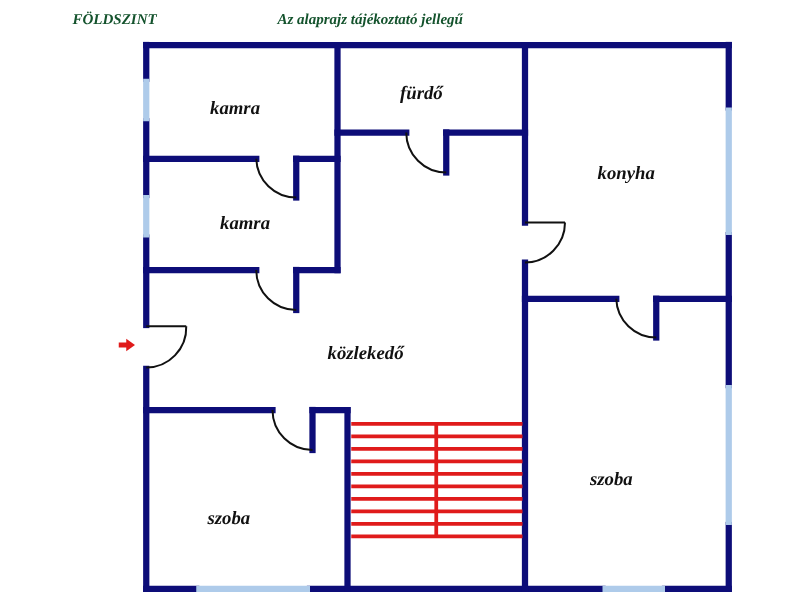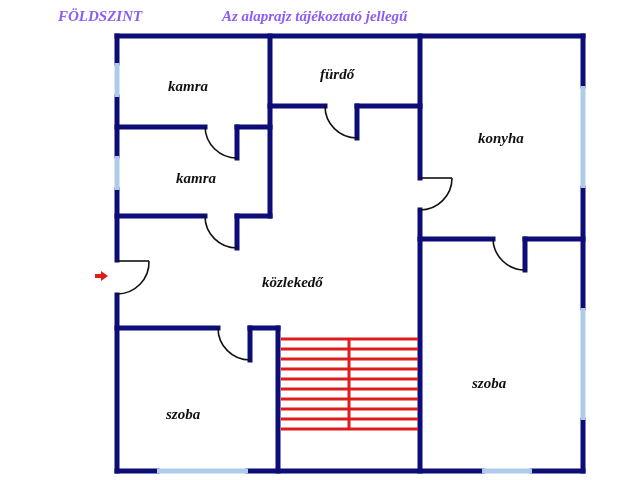--- a/index.html
+++ b/index.html
@@ -1,17 +1,17 @@
 <!DOCTYPE html>
 <html><head>
 <meta charset="utf-8">
 <style>
   html, body { margin:0; padding:0; background:#ffffff; }
   body { width:640px; height:480px; position:relative; overflow:hidden; font-family:"Liberation Serif", serif; }
-  .title { position:absolute; font-weight:bold; font-style:italic; color:#8b5cf6; font-size:15px; white-space:nowrap; }
+  .title { position:absolute; font-weight:bold; font-style:italic; color:#14532d; font-size:12px; white-space:nowrap; }
   #plan { position:absolute; left:0; top:0; }
   .room-label { font-family:"Liberation Serif", serif; font-weight:bold; font-style:italic; font-size:15px; fill:#111; }
 </style>
 </head>
 <body>
 
 <div class="title" style="left:58px; top:8px;">FÖLDSZINT</div>
 <div class="title" style="left:222px; top:8px;">Az alaprajz tájékoztató jellegű</div>
 
 <svg id="plan" width="640" height="480" viewBox="0 0 640 480">

